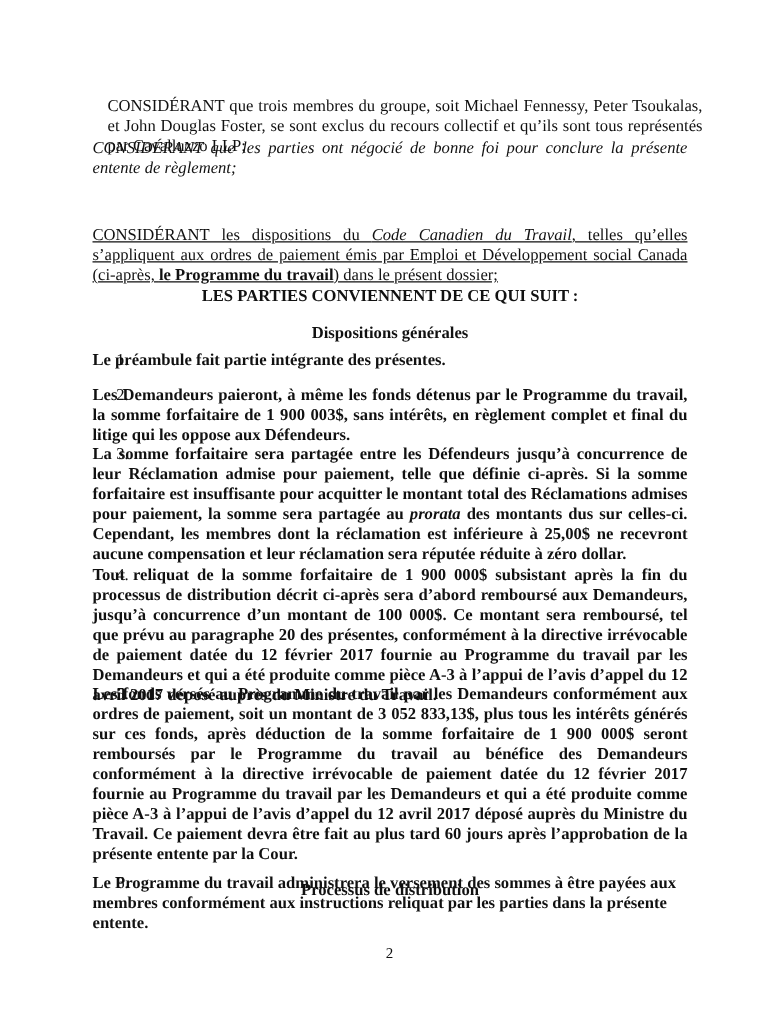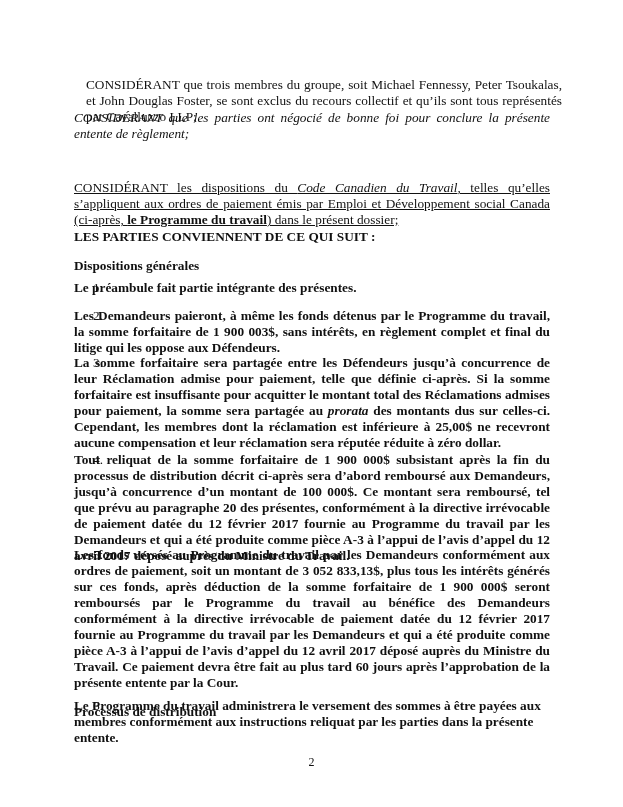--- a/index.html
+++ b/index.html
@@ -1,19 +1,19 @@
 <!DOCTYPE html>
 <html><head>
 <meta charset="utf-8">
 <style>
   html, body { margin: 0; padding: 0; background: #ffffff; }
   body { width: 623px; height: 807px; position: relative; overflow: hidden;
          font-family: "Liberation Serif", "DejaVu Serif", serif; color: #111; font-size: 13.3px; }
   .blk { position: absolute; left: 74px; width: 476px; line-height: 16px; text-align: justify; }
-  .blk.left { text-align: left; }
+  .blk.left { text-align: center; }
   .bold { font-weight: bold; }
   .item { position: absolute; left: 74px; width: 476px; line-height: 16px; }
   .item .num { position: absolute; left: 19px; top: 0; }
   .item .txt { display: block; text-align: justify; font-weight: bold; }
   .item .txt.left { text-align: left; }
   .pagenum { position: absolute; left: 0; width: 623px; text-align: center; top: 755px; font-size: 12px; }
   i { font-style: italic; }
   b { font-weight: bold; }
 </style>
 </head>

